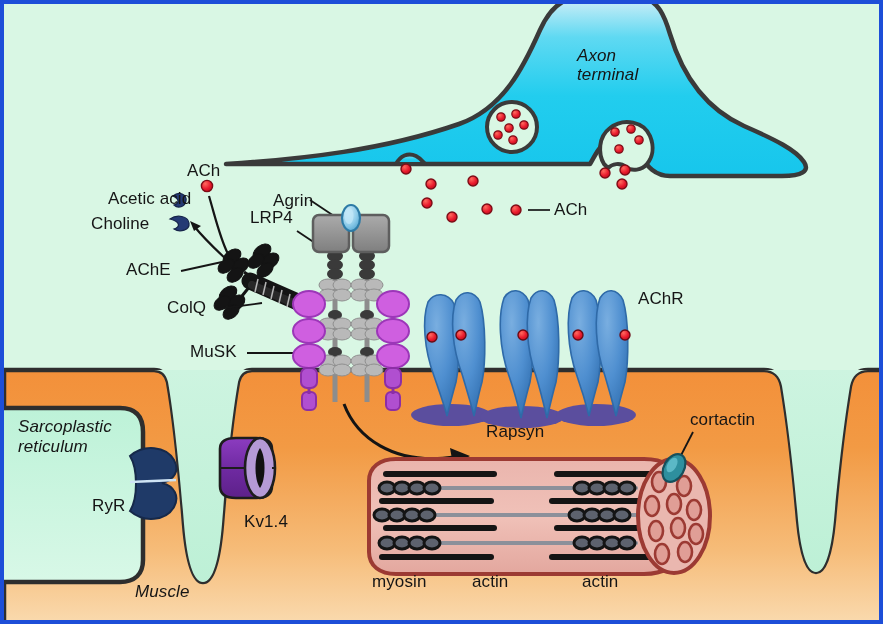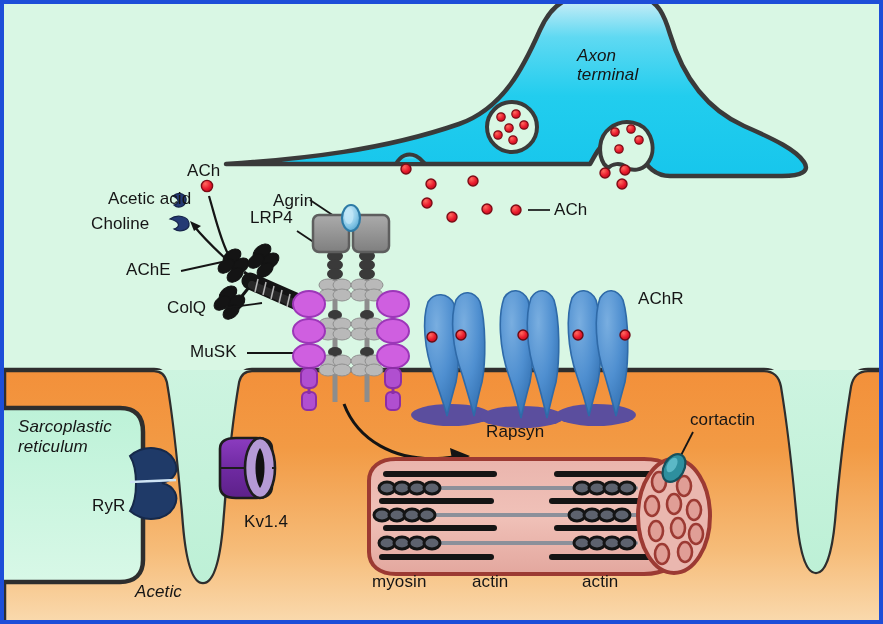--- a/index.html
+++ b/index.html
@@ -477,20 +477,20 @@
   <div class="lbl" style="left:634px;top:285px;">AChR</div>
   <div class="lbl" style="left:482px;top:418px;">Rapsyn</div>
   <div class="lbl" style="left:686px;top:406px;">cortactin</div>
 
   <div class="lbl ital" style="left:14px;top:413px;line-height:1.15;">
     <div>Sarcoplastic</div>
     <div>reticulum</div>
   </div>
   <div class="lbl" style="left:88px;top:492px;">RyR</div>
   <div class="lbl" style="left:240px;top:508px;">Kv1.4</div>
-  <div class="lbl ital" style="left:131px;top:578px;">Acetic</div>
+  <div class="lbl ital" style="left:131px;top:578px;">Muscle</div>
 
   <div class="lbl" style="left:368px;top:568px;">myosin</div>
   <div class="lbl" style="left:468px;top:568px;">actin</div>
   <div class="lbl" style="left:578px;top:568px;">actin</div>
 
  </div>
 </div>
 
 </body></html>

